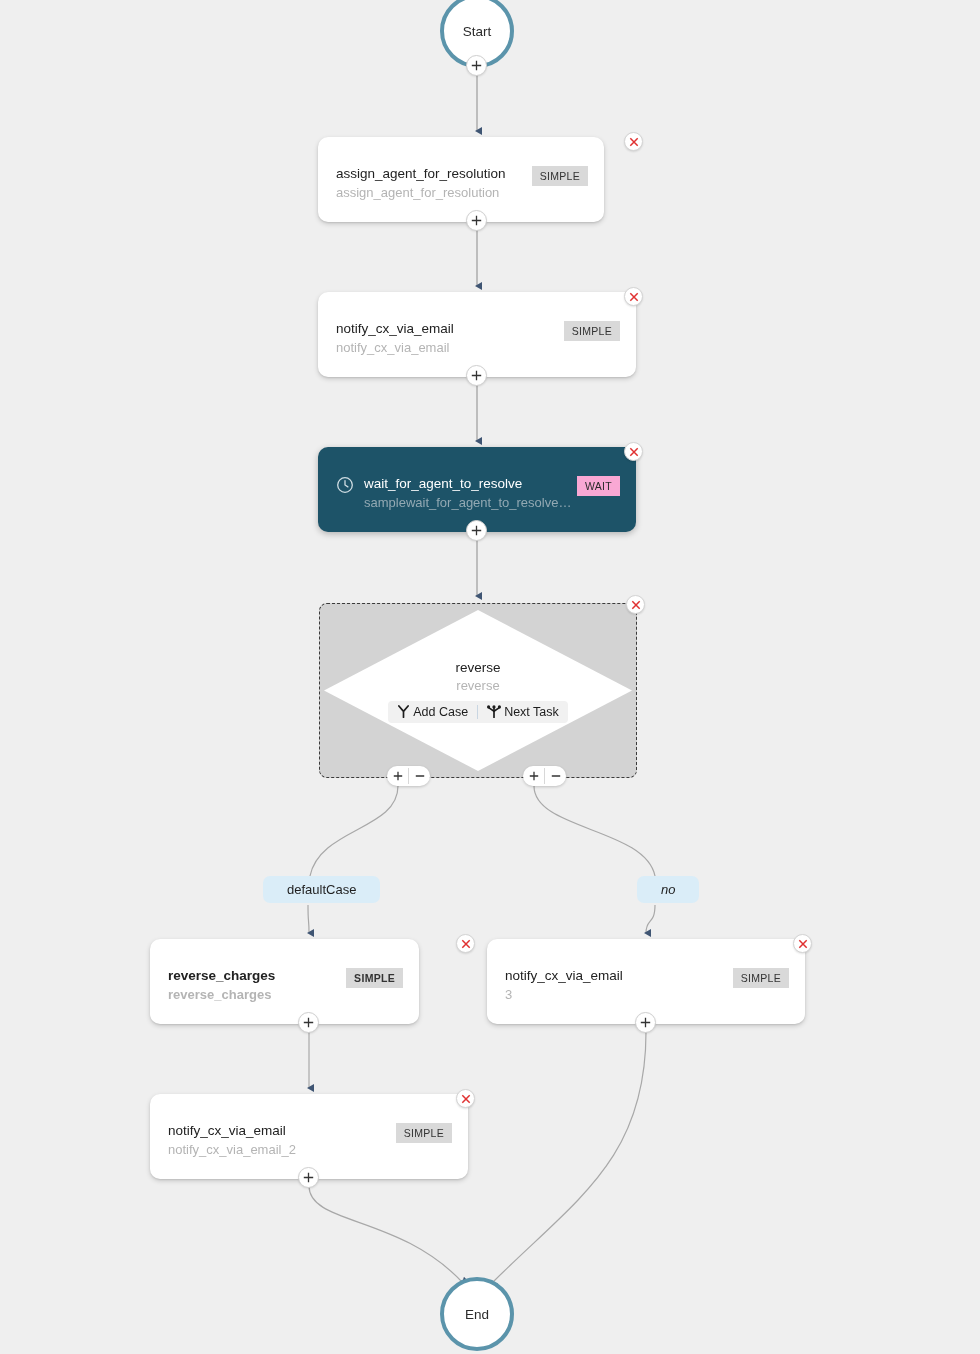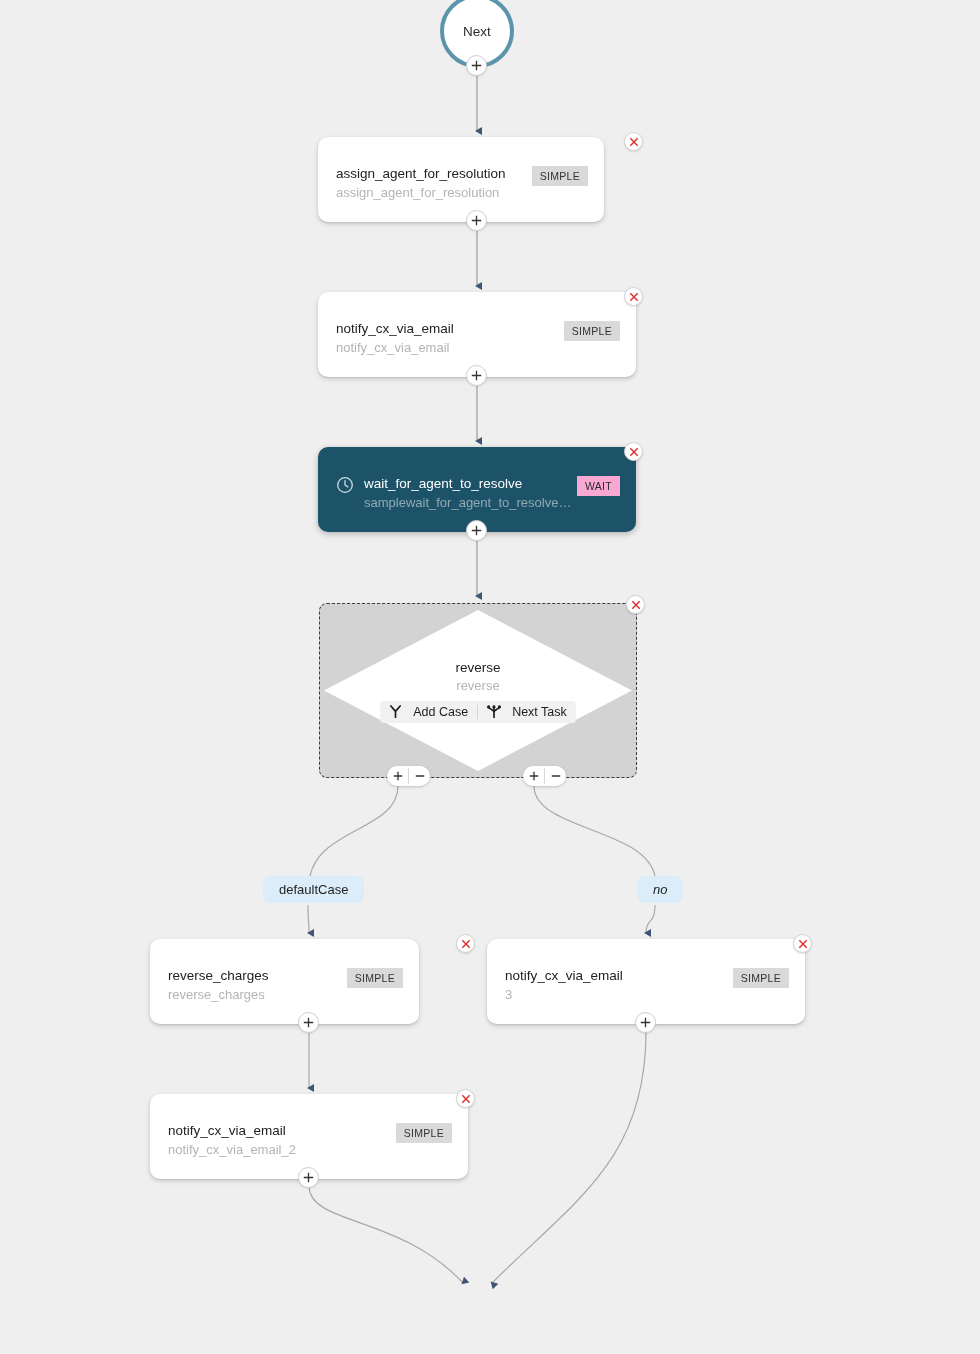--- a/index.html
+++ b/index.html
@@ -189,21 +189,21 @@
     display: inline-flex;
     align-items: stretch;
     background: #f1f1f1;
     border-radius: 4px;
     margin-top: 6px;
     overflow: hidden;
   }
   .action-btn {
     display: flex;
     align-items: center;
-    gap: 11px;
+    gap: 3px;
     padding: 4px 9px;
     font-size: 12.5px;
     color: #1d1d1d;
   }
   .action-sep {
     width: 1px;
     background: #c9d6e2;
     margin: 4px 0;
   }
 
@@ -231,21 +231,21 @@
     margin: 2px 0;
   }
 
   
   .branch-label {
     position: absolute;
     background: #daedf8;
     border-radius: 7px;
     font-size: 13px;
     color: #1f1f1f;
-    padding: 6px 16px;
+    padding: 6px 24px;
     line-height: 15px;
     z-index: 4;
     white-space: nowrap;
   }
 </style>
 </head>
 <body>
 
 <div id="canvas">
 
@@ -273,21 +273,21 @@
     <path d="M655,905 C655,925 646,918 646,933" stroke="#a8a8a8" stroke-width="1.2" fill="none" marker-end="url(#arrow)"></path>
 
     <path d="M309,1024 L309,1088" stroke="#a8a8a8" stroke-width="1.2" fill="none" marker-end="url(#arrow)"></path>
 
     <path d="M309,1186 C309,1225 400,1215 463,1283" stroke="#a8a8a8" stroke-width="1.2" fill="none" marker-end="url(#arrow)"></path>
 
     <path d="M646,1032 C646,1160 575,1200 492,1283" stroke="#a8a8a8" stroke-width="1.2" fill="none" marker-end="url(#arrow)"></path>
   </svg>
 
   <div class="terminal" style="left:440px; top:-6px;">
-    <span>Next</span>
+    <span>Start</span>
   </div>
   <div class="plus-btn" style="left:466px; top:55px;">
     <svg width="11" height="11" viewBox="0 0 11 11">
       <path d="M5.5,0.8 L5.5,10.2 M0.8,5.5 L10.2,5.5" stroke="#333" stroke-width="1.3"></path>
     </svg>
   </div>
 
   <div class="card" style="left:318px; top:137px; width:286px; height:85px;">
     <div class="card-inner">
       <div class="card-text">
@@ -416,21 +416,21 @@
     <div class="pm-half">
       <svg width="10" height="10" viewBox="0 0 10 10">
         <path d="M0.8,5 L9.2,5" stroke="#333" stroke-width="1.3"></path>
       </svg>
     </div>
   </div>
 
   <div class="branch-label" style="left:263px; top:876px;">defaultCase</div>
   <div class="branch-label" style="left:637px; top:876px;font-style:italic;">no</div>
 
-  <div class="card" style="left:150px; top:939px; width:269px; height:85px;">
+  <div class="card" style="left:150px; top:939px; width:269px; height:85px;font-weight:bold;">
     <div class="card-inner">
       <div class="card-text">
         <div class="card-title">reverse_charges</div>
         <div class="card-sub">reverse_charges</div>
       </div>
       <div class="badge">SIMPLE</div>
     </div>
   </div>
   <div class="close-btn" style="left:456px; top:934px;">
     <svg width="10" height="10" viewBox="0 0 10 10">
@@ -476,14 +476,17 @@
     <svg width="10" height="10" viewBox="0 0 10 10">
       <path d="M1.3,1.3 L8.7,8.7 M8.7,1.3 L1.3,8.7" stroke="#e03131" stroke-width="1.5"></path>
     </svg>
   </div>
   <div class="plus-btn" style="left:298px; top:1167px;">
     <svg width="11" height="11" viewBox="0 0 11 11">
       <path d="M5.5,0.8 L5.5,10.2 M0.8,5.5 L10.2,5.5" stroke="#333" stroke-width="1.3"></path>
     </svg>
   </div>
 
+  <div class="terminal" style="left:440px; top:1277px;">
+    <span>End</span>
+  </div>
 
 </div>
 
 </body></html>

